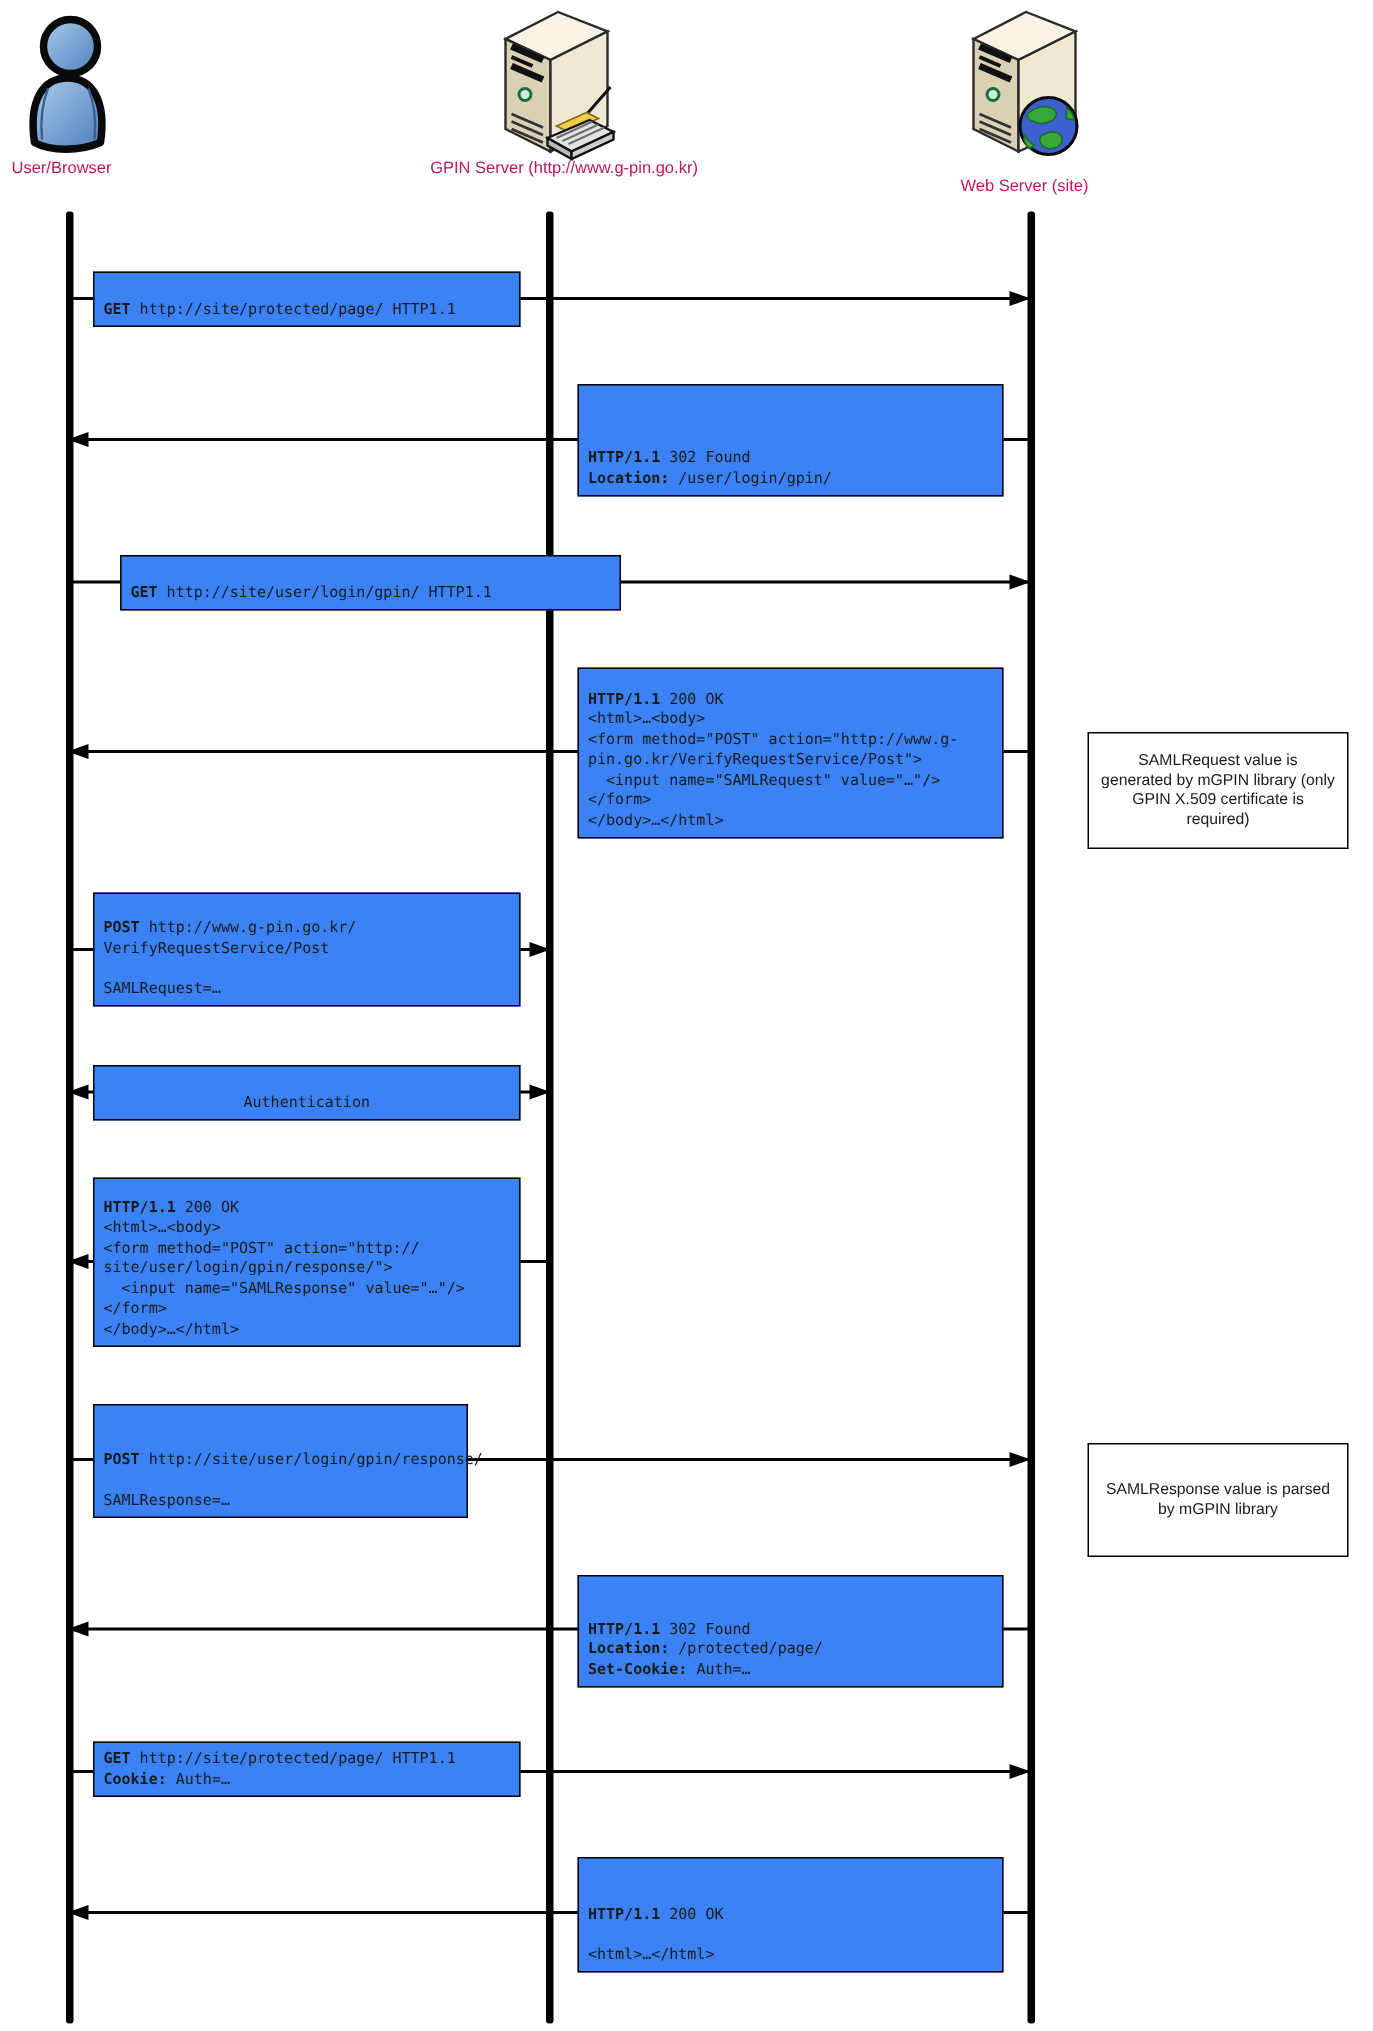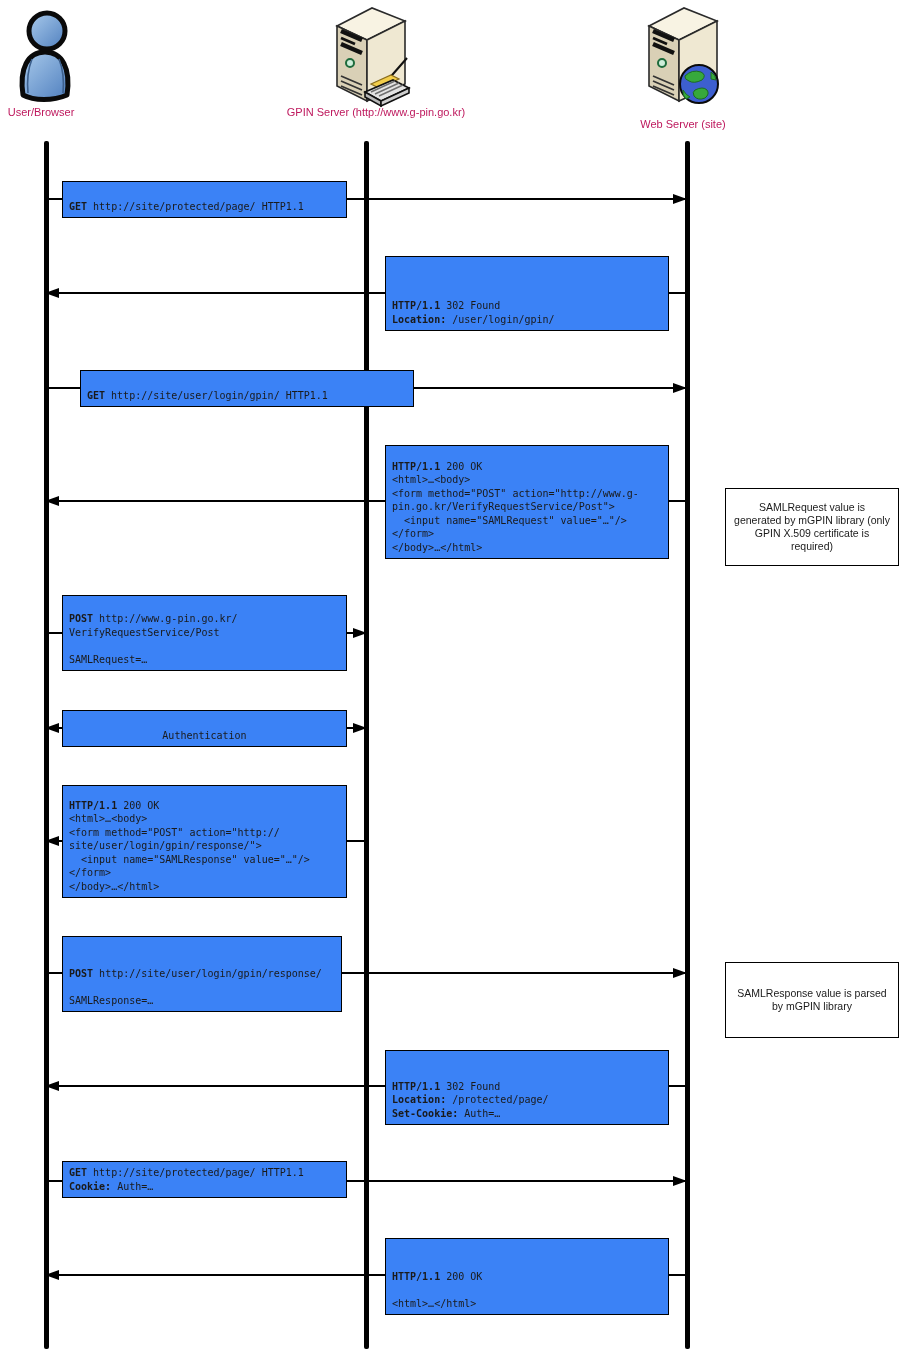--- a/index.html
+++ b/index.html
@@ -191,21 +191,21 @@
     </div>
   <div class="msg" style="left:62px;top:785px;width:285px;height:113px;">
       <div class="ln"><span class="b">HTTP/1.1</span><span> 200 OK</span></div>
       <div class="ln"><span>&lt;html&gt;…&lt;body&gt;</span></div>
       <div class="ln"><span>&lt;form method="POST" action="http://</span></div>
       <div class="ln"><span>site/user/login/gpin/response/"&gt;</span></div>
       <div class="ln"><span>  &lt;input name="SAMLResponse" value="…"/&gt;</span></div>
       <div class="ln"><span>&lt;/form&gt;</span></div>
       <div class="ln"><span>&lt;/body&gt;…&lt;/html&gt;</span></div>
     </div>
-  <div class="msg" style="left:62px;top:936px;width:280px;height:76px;">
+  <div class="msg" style="left:62px;top:936px;width:250px;height:76px;">
       <div class="ln"><span class="b">POST</span><span> http://site/user/login/gpin/response/</span></div>
       <div class="ln"><span></span></div>
       <div class="ln"><span>SAMLResponse=…</span></div>
     </div>
   <div class="msg" style="left:385px;top:1050px;width:284px;height:75px;">
       <div class="ln"><span class="b">HTTP/1.1</span><span> 302 Found</span></div>
       <div class="ln"><span class="b">Location:</span><span> /protected/page/</span></div>
       <div class="ln"><span class="b">Set-Cookie:</span><span> Auth=…</span></div>
     </div>
   <div class="msg" style="left:62px;top:1161px;width:285px;height:37px;">

